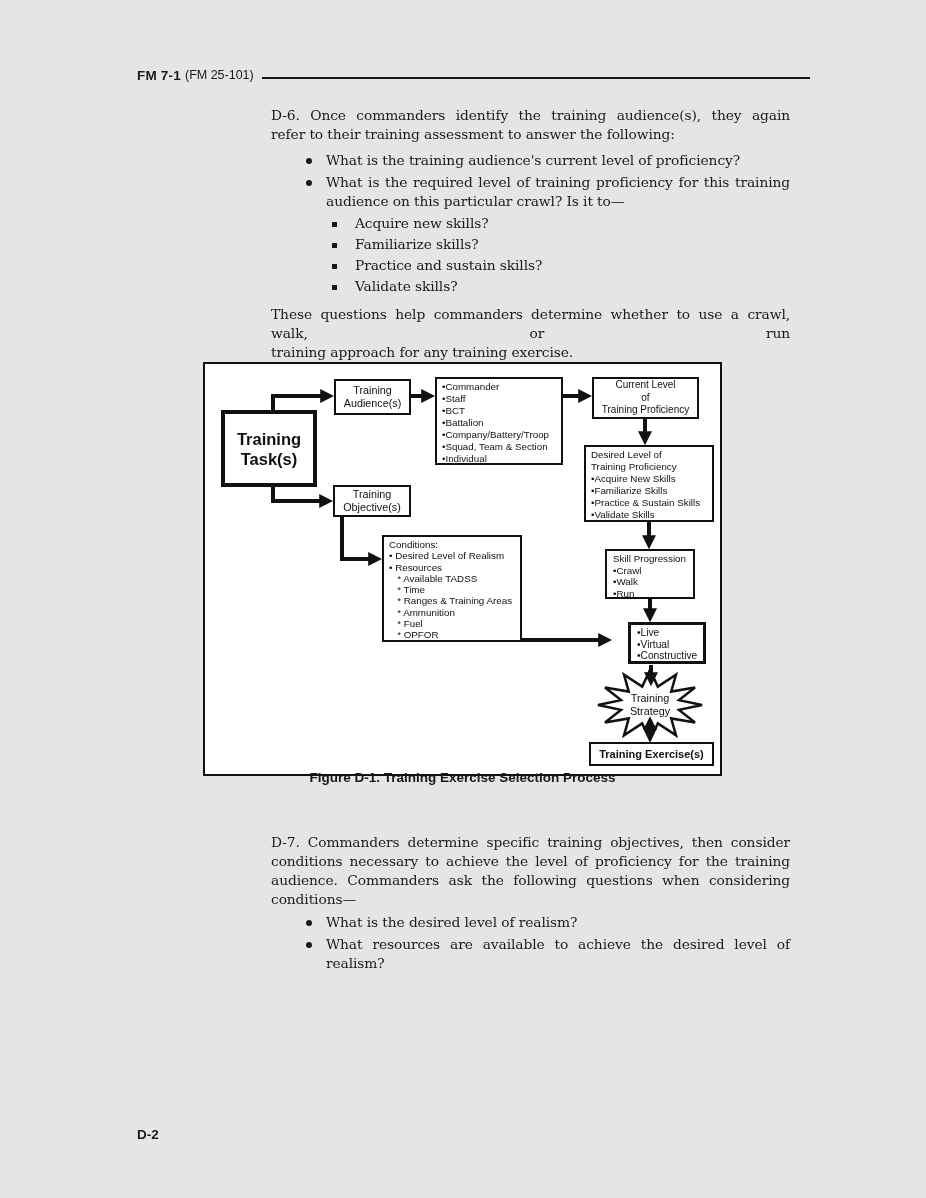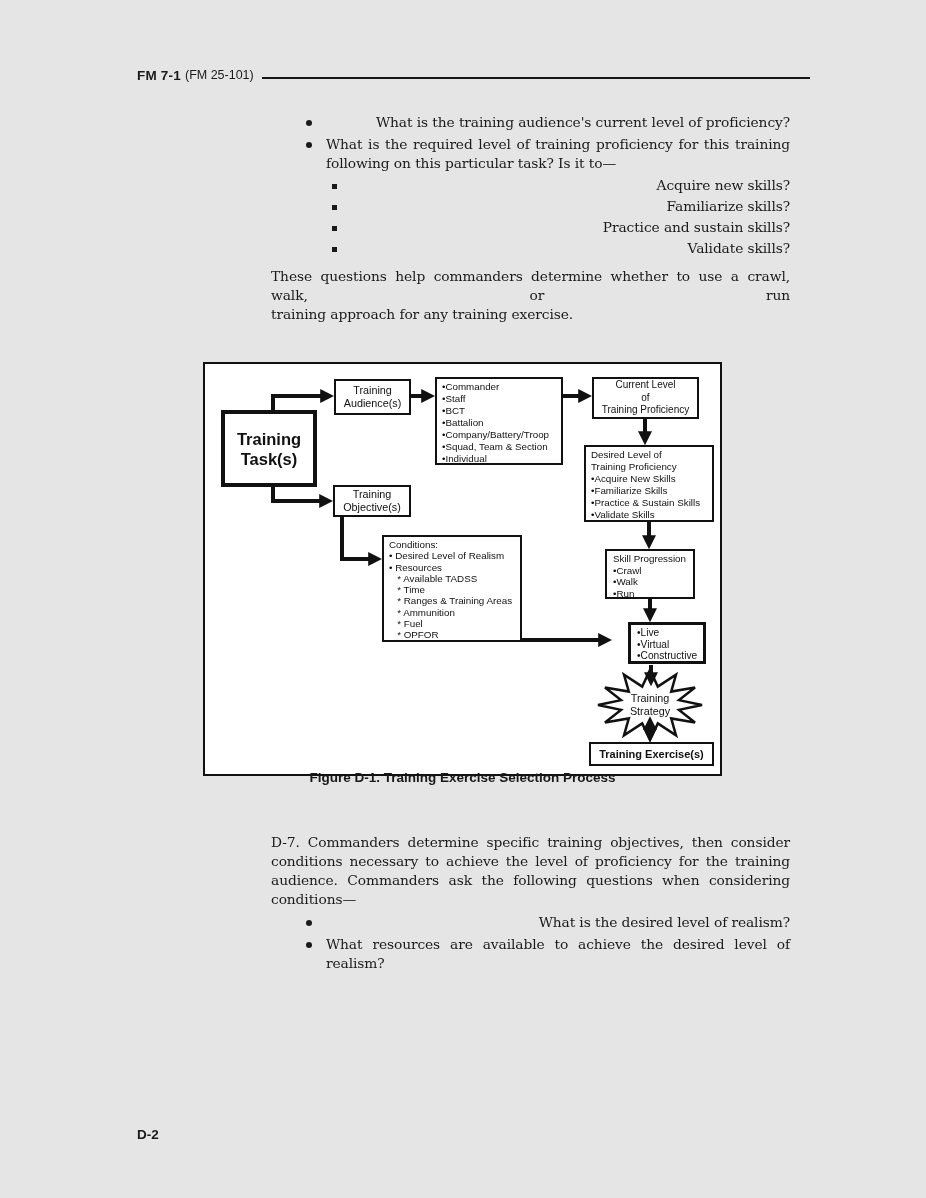--- a/index.html
+++ b/index.html
@@ -16,21 +16,21 @@
   }
   .hdr .fm-code { font-weight:bold; font-size:13.5px; letter-spacing:.2px; }
   .hdr .fm-suffix { font-size:12.5px; margin-left:4px; }
   .hdr .rule { flex:1; border-top:2px solid #161616; margin:9px 0 0 8px; }
   
   .col { position:absolute; left:271px; width:519px; font-size:13.8px; line-height:19px; letter-spacing:-0.1px; }
   #sec-d6 { top:106px; }
   #sec-d7 { top:833px; }
   .jl { display:block; text-align:justify; text-align-last:justify; }
   .jl.last { text-align:left; text-align-last:left; }
-  .single { display:block; text-align:right; }
+  .single { display:block; text-align:left; }
   ul { list-style:none; margin:0; padding:0; }
   .l1 { margin-top:7px; }
   .l1 li { position:relative; padding-left:55px; margin-bottom:3px; }
   .l1 li::before { content:""; position:absolute; left:35px; top:7px; width:6px; height:6px; border-radius:50%; background:#1a1a1a; }
   .l2 { margin-top:3px; }
   .l2 li { position:relative; padding-left:84px; margin-bottom:2px; }
   .l2 li::before { content:""; position:absolute; left:61px; top:8px; width:5px; height:5px; background:#1a1a1a; }
   .concl { margin-top:9px; }
   
   #figure {
@@ -69,27 +69,31 @@
 
 <div class="page">
 
   <div class="hdr">
     <span class="fm-code">FM 7-1</span>
     <span class="fm-suffix">(FM 25-101)</span>
     <span class="rule"></span>
   </div>
 
   <section class="col" id="sec-d6">
+    <p style="margin:0">
+      <span class="jl">D-6.  Once commanders identify the training audience(s), they again</span>
+      <span class="jl last">refer to their training assessment to answer the following:</span>
+    </p>
     <ul class="l1">
       <li>
         <span class="single">What is the training audience's current level of proficiency?</span>
       </li>
       <li>
         <span class="jl">What is the required level of training proficiency for this training</span>
-        <span class="jl last">following on this particular task? Is it to—</span>
+        <span class="jl last">audience on this particular crawl? Is it to—</span>
       </li>
     </ul>
     <ul class="l2">
       <li>
           <span class="single">Acquire new skills?</span>
         </li>
       <li>
           <span class="single">Familiarize skills?</span>
         </li>
       <li>

